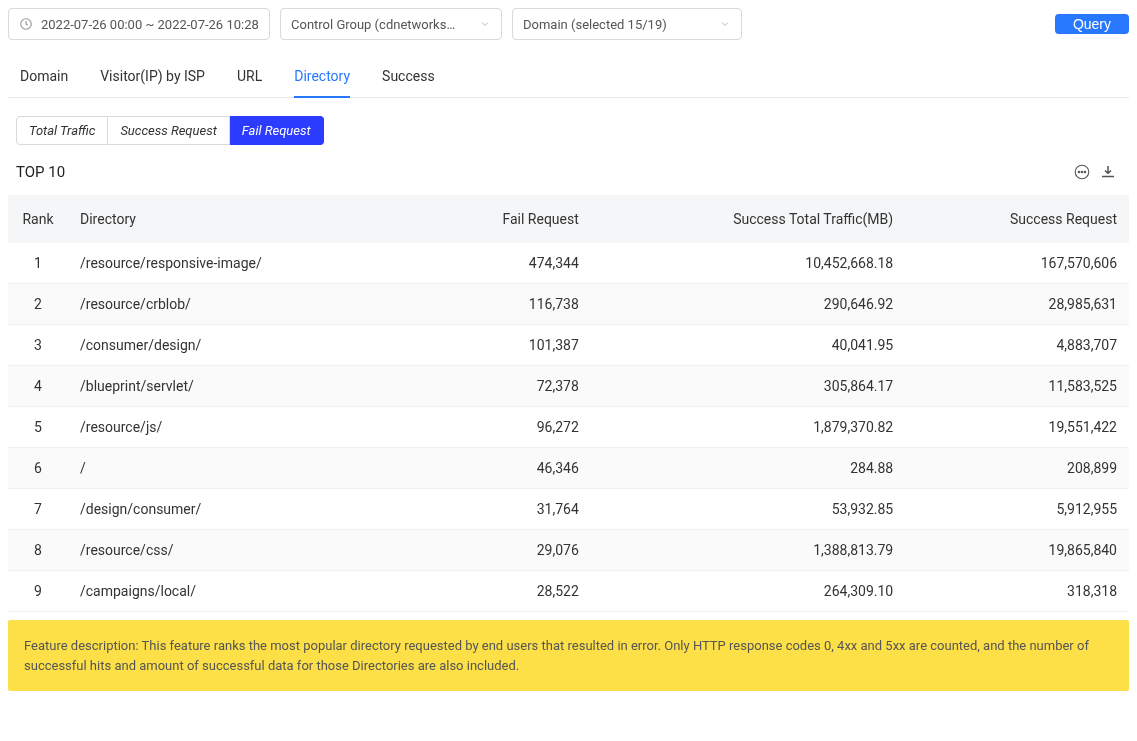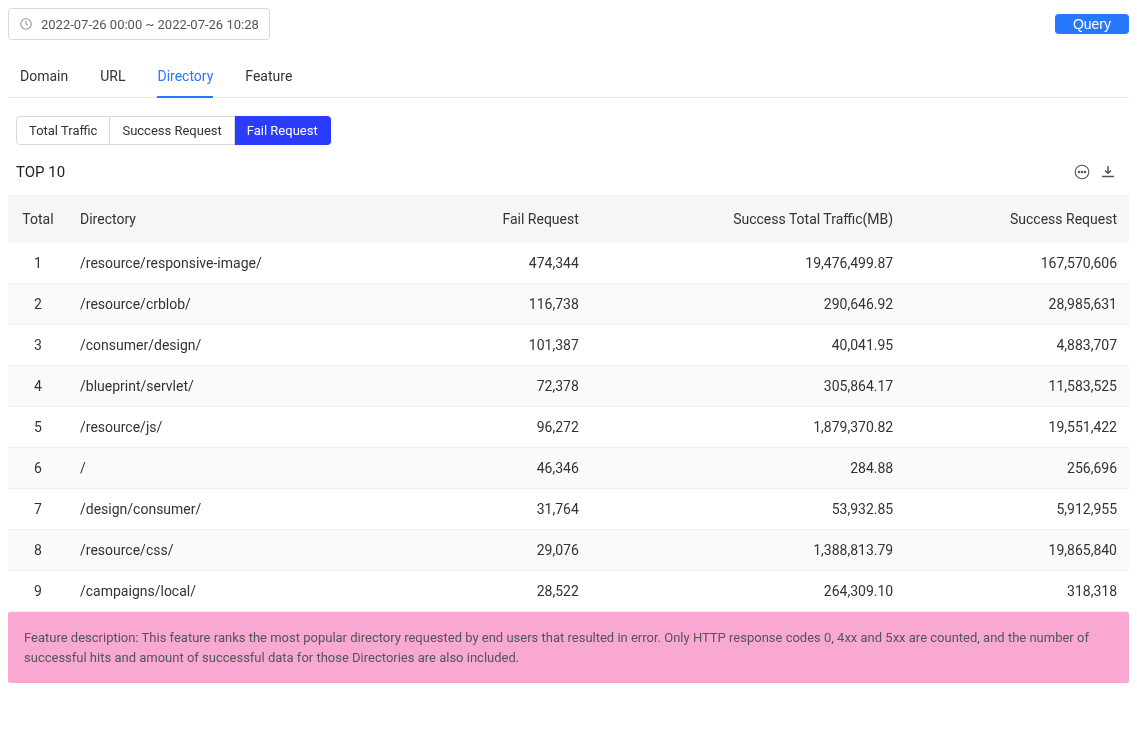--- a/index.html
+++ b/index.html
@@ -83,20 +83,21 @@
     .subtabs {
       display: flex;
       margin: 18px 0 14px 8px;
     }
     .subtab {
       border: 1px solid #d9d9d9;
       padding: 6px 12px;
       font-size: 13px;
       cursor: pointer;
       background: #fff;
+      font-style: italic;
     }
     .subtab:first-child { border-radius: 4px 0 0 4px; }
     .subtab:last-child { border-radius: 0 4px 4px 0; }
     .subtab + .subtab { border-left: none; }
     .subtab.active {
       background: #2b3cff;
       border-color: #2b3cff;
       color: #fff;
     }
     .section-header {
@@ -131,49 +132,62 @@
     thead th.num, tbody td.num { text-align: right; }
     thead th.rank, tbody td.rank { text-align: center; width: 60px; }
     tbody td {
       padding: 12px;
       border-bottom: 1px solid #f0f0f0;
       font-size: 14px;
       color: #333;
     }
     tbody tr:nth-child(even) { background: #fafafa; }
     .feature-desc {
-      margin-top: 0;
-      background: #f9a8d4;
+      margin-top: 8px;
+      background: #fde047;
       padding: 16px;
       font-size: 13px;
       color: #555;
       line-height: 1.5;
       border-radius: 2px;
     }
   </style>
 </head>
 <body>
 
 <div class="top-bar">
   <div class="selector date-selector">
     <svg class="clock-icon" viewBox="0 0 24 24" fill="none" stroke="#999" stroke-width="2">
         <circle cx="12" cy="12" r="9"></circle>
         <path d="M12 7v5l3 2"></path>
       </svg>
     <span class="label">2022-07-26 00:00 ~ 2022-07-26 10:28</span>
   </div>
+  <div class="selector group-selector">
+    <span class="label">Control Group (cdnetworks…</span>
+    <svg class="chevron" viewBox="0 0 24 24" fill="none" stroke="currentColor" stroke-width="2">
+        <path d="M6 9l6 6 6-6"></path>
+      </svg>
+  </div>
+  <div class="selector domain-selector">
+    <span class="label">Domain (selected 15/19)</span>
+    <svg class="chevron" viewBox="0 0 24 24" fill="none" stroke="currentColor" stroke-width="2">
+        <path d="M6 9l6 6 6-6"></path>
+      </svg>
+  </div>
   <div class="spacer"></div>
   <button class="query-btn">Query</button>
 </div>
 
 <div class="tabs" id="main-tabs">
     <div class="tab">Domain</div>
+    <div class="tab">Visitor(IP) by ISP</div>
     <div class="tab">URL</div>
     <div class="tab active">Directory</div>
-    <div class="tab">Feature</div>
+    <div class="tab">Success</div>
   </div>
 
 <div class="subtabs" id="subtabs">
     <div class="subtab">Total Traffic</div>
     <div class="subtab">Success Request</div>
     <div class="subtab active">Fail Request</div>
   </div>
 
 <div class="section-header">
   <div class="section-title">TOP 10</div>
@@ -189,33 +203,33 @@
   <div class="icon-btn">
     <svg width="18" height="18" viewBox="0 0 24 24" fill="none" stroke="#555" stroke-width="2">
         <path d="M12 4v10m0 0l-4-4m4 4l4-4M4 18h16"></path>
       </svg>
   </div>
 </div>
 
 <table>
   <thead>
     <tr>
-      <th class="rank">Total</th>
+      <th class="rank">Rank</th>
       <th>Directory</th>
       <th class="num">Fail Request</th>
       <th class="num">Success Total Traffic(MB)</th>
       <th class="num">Success Request</th>
     </tr>
   </thead>
   <tbody id="tbody">
       <tr>
         <td class="rank">1</td>
         <td>/resource/responsive-image/</td>
         <td class="num">474,344</td>
-        <td class="num">19,476,499.87</td>
+        <td class="num">10,452,668.18</td>
         <td class="num">167,570,606</td>
       </tr>
       <tr>
         <td class="rank">2</td>
         <td>/resource/crblob/</td>
         <td class="num">116,738</td>
         <td class="num">290,646.92</td>
         <td class="num">28,985,631</td>
       </tr>
       <tr>
@@ -237,21 +251,21 @@
         <td>/resource/js/</td>
         <td class="num">96,272</td>
         <td class="num">1,879,370.82</td>
         <td class="num">19,551,422</td>
       </tr>
       <tr>
         <td class="rank">6</td>
         <td>/</td>
         <td class="num">46,346</td>
         <td class="num">284.88</td>
-        <td class="num">256,696</td>
+        <td class="num">208,899</td>
       </tr>
       <tr>
         <td class="rank">7</td>
         <td>/design/consumer/</td>
         <td class="num">31,764</td>
         <td class="num">53,932.85</td>
         <td class="num">5,912,955</td>
       </tr>
       <tr>
         <td class="rank">8</td>

